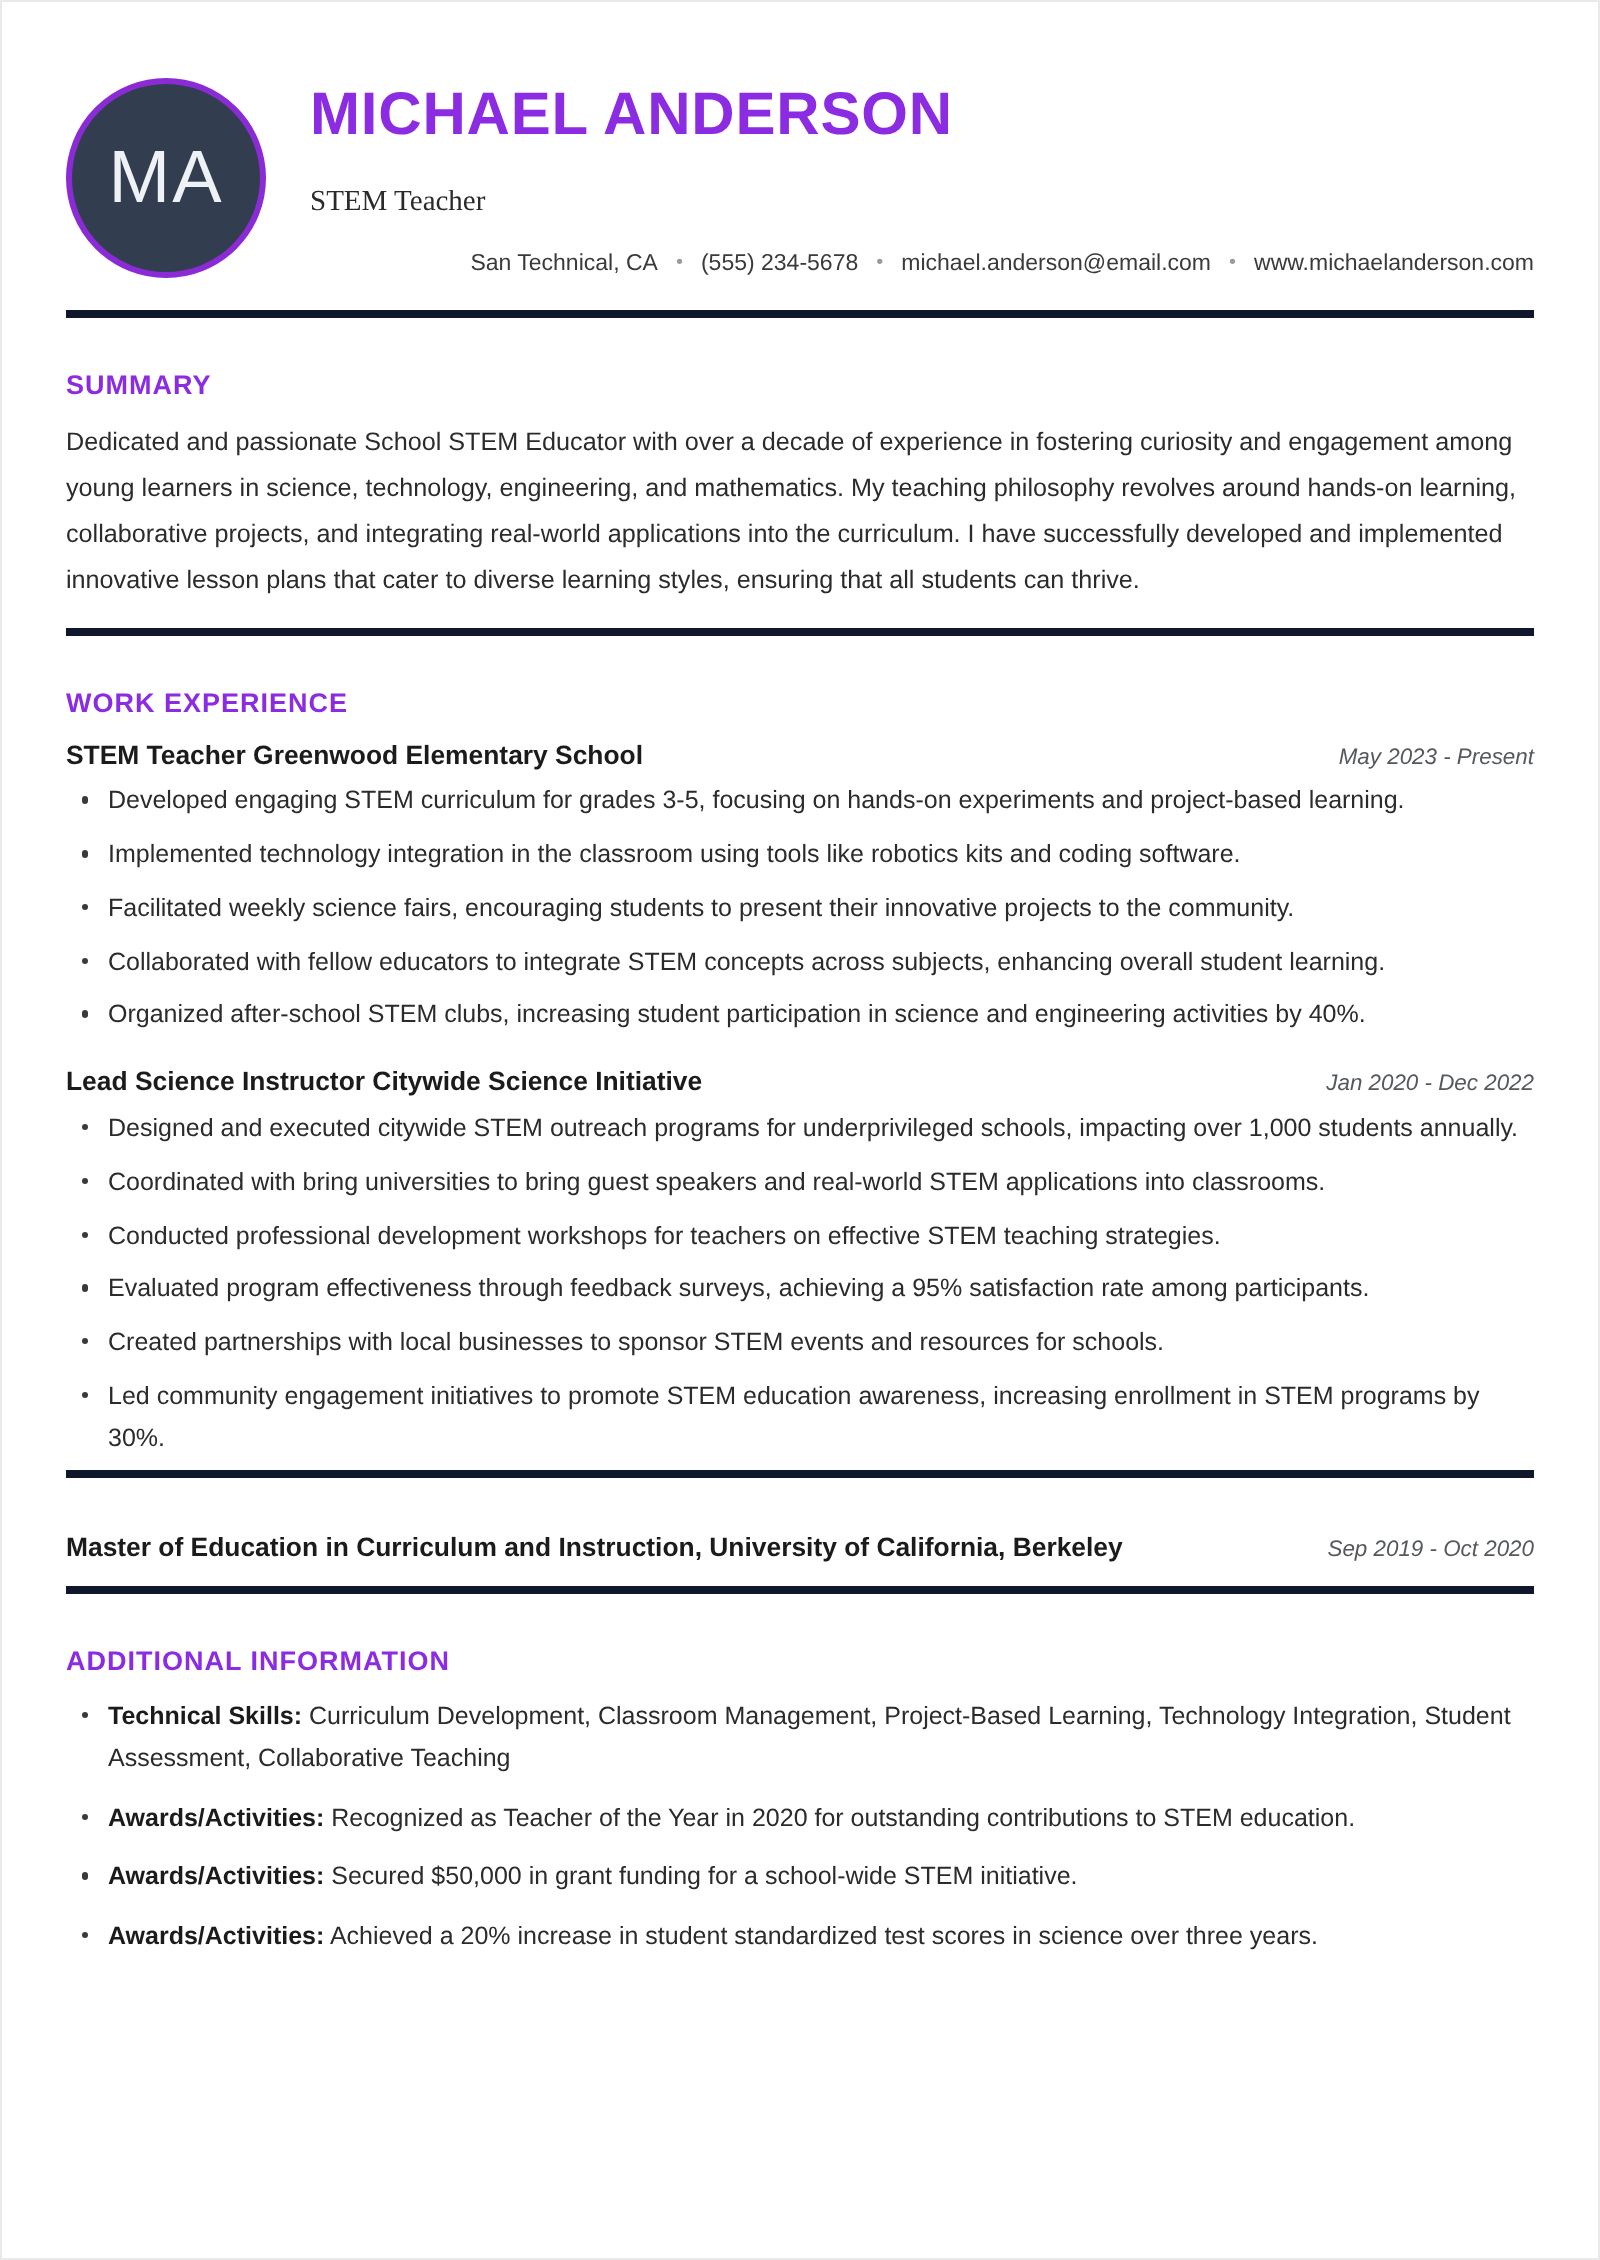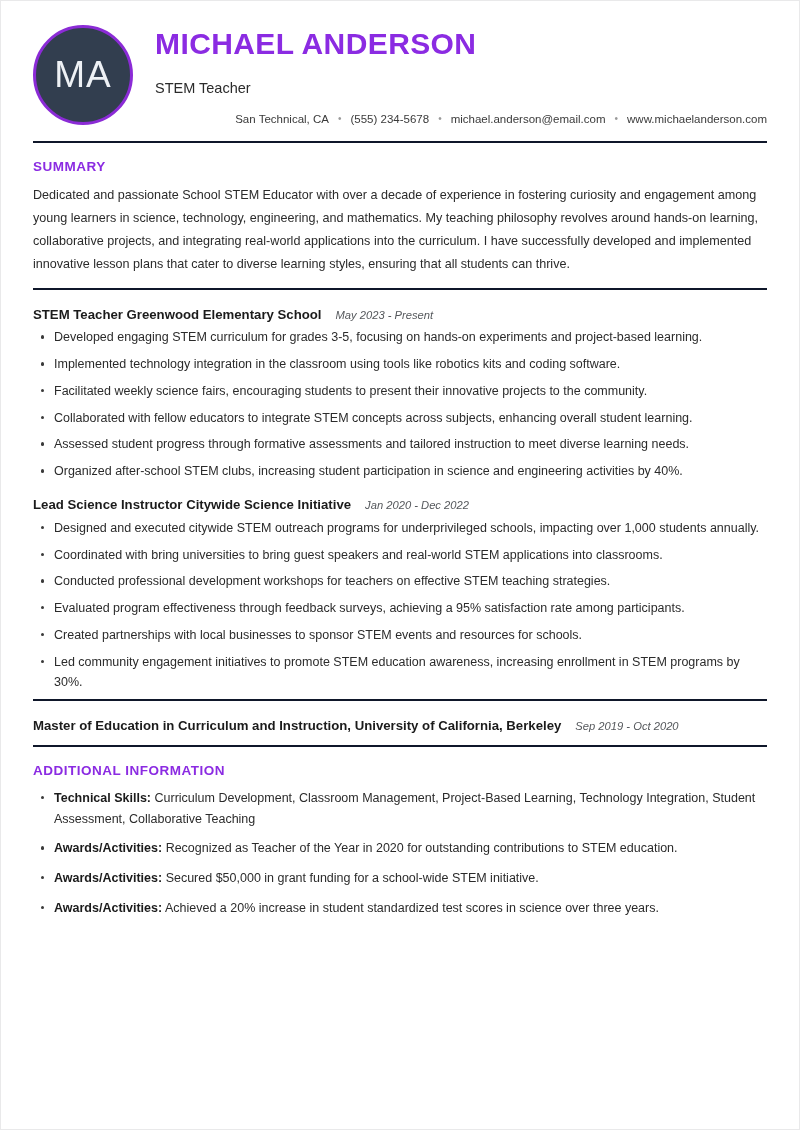--- a/index.html
+++ b/index.html
@@ -20,22 +20,22 @@
     height: 1130px;
     box-sizing: border-box;
     background: #ffffff;
     border: 1px solid #e9e9ea;
     padding: 0 32px;
   }
 
   
   .header {
     display: flex;
-    align-items: flex-end;
-    padding-top: 22px;
+    align-items: center;
+    padding-top: 36px;
     padding-bottom: 10px;
   }
   .avatar {
     flex: 0 0 auto;
     width: 94px;
     height: 94px;
     border-radius: 50%;
     background: #323e4f;
     border: 3px solid #8b2bd6;
     display: flex;
@@ -58,40 +58,41 @@
     color: #8b2be2;
     letter-spacing: 0.4px;
     line-height: 1.05;
     margin: 4px 0 0 0;
   }
   .job-title-top {
     font-size: 14.5px;
     color: #2b2b2b;
     margin-top: 20px;
     line-height: 1.2;
+    font-family: Liberation Serif, serif;
   }
   .contact {
     margin-top: 16px;
     font-size: 11.5px;
     color: #3a3a3a;
     text-align: right;
     white-space: nowrap;
   }
   .contact .sep {
     color: #9a9a9a;
     padding: 0 9px;
     font-size: 10px;
     position: relative;
     top: -1px;
   }
 
   
   .section {
-    border-top: 2px solid #0f172a;
-    padding-top: 16px;
+    border-top: 4px solid #0f172a;
+    padding-top: 26px;
     margin-top: 6px;
   }
   .section-title {
     font-size: 13.5px;
     font-weight: bold;
     color: #8b2be2;
     letter-spacing: 0.5px;
     margin-bottom: 10px;
   }
   .summary-text {
@@ -100,20 +101,21 @@
     color: #2b2b2b;
     margin-bottom: 12px;
   }
 
   
   .entry { margin-bottom: 14px; }
   .entry:last-child { margin-bottom: 6px; }
   .entry-head {
     display: flex;
     align-items: baseline;
+    justify-content: space-between;
     gap: 14px;
   }
   .entry-heading {
     font-size: 13.2px;
     font-weight: bold;
     color: #1b1b1b;
     line-height: 1.35;
   }
   .entry-date {
     flex: 0 0 auto;
@@ -169,32 +171,32 @@
       </div>
     </div>
   </div>
 
   <div class="section">
     <div class="section-title">SUMMARY</div>
     <div class="summary-text">Dedicated and passionate School STEM Educator with over a decade of experience in fostering curiosity and engagement among young learners in science, technology, engineering, and mathematics. My teaching philosophy revolves around hands-on learning, collaborative projects, and integrating real-world applications into the curriculum. I have successfully developed and implemented innovative lesson plans that cater to diverse learning styles, ensuring that all students can thrive.</div>
   </div>
 
   <div class="section">
+    <div class="section-title">WORK EXPERIENCE</div>
 
     <div class="entry">
       <div class="entry-head">
         <div class="entry-heading">STEM Teacher  Greenwood Elementary School</div>
         <div class="entry-date">May 2023 - Present</div>
       </div>
       <ul class="bullets">
         <li>Developed engaging STEM curriculum for grades 3-5, focusing on hands-on experiments and project-based learning.</li>
         <li>Implemented technology integration in the classroom using tools like robotics kits and coding software.</li>
         <li>Facilitated weekly science fairs, encouraging students to present their innovative projects to the community.</li>
         <li>Collaborated with fellow educators to integrate STEM concepts across subjects, enhancing overall student learning.</li>
-        <li>Assessed student progress through formative assessments and tailored instruction to meet diverse learning needs.</li>
         <li>Organized after-school STEM clubs, increasing student participation in science and engineering activities by 40%.</li>
       </ul>
     </div>
 
     <div class="entry">
       <div class="entry-head">
         <div class="entry-heading">Lead Science Instructor  Citywide Science Initiative</div>
         <div class="entry-date">Jan 2020 - Dec 2022</div>
       </div>
       <ul class="bullets">

